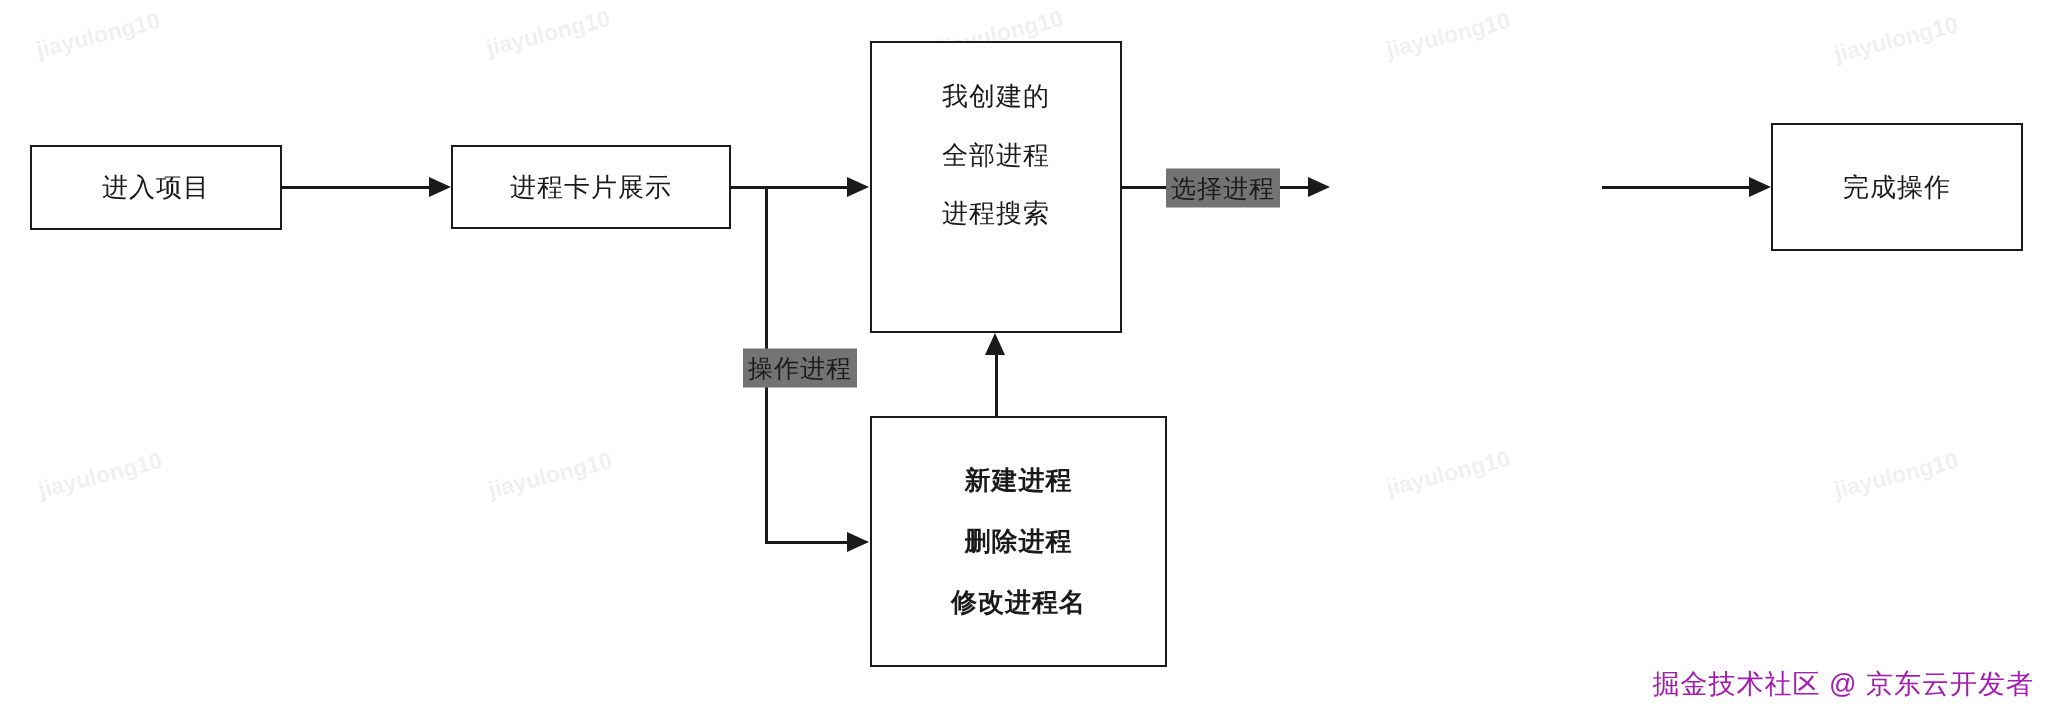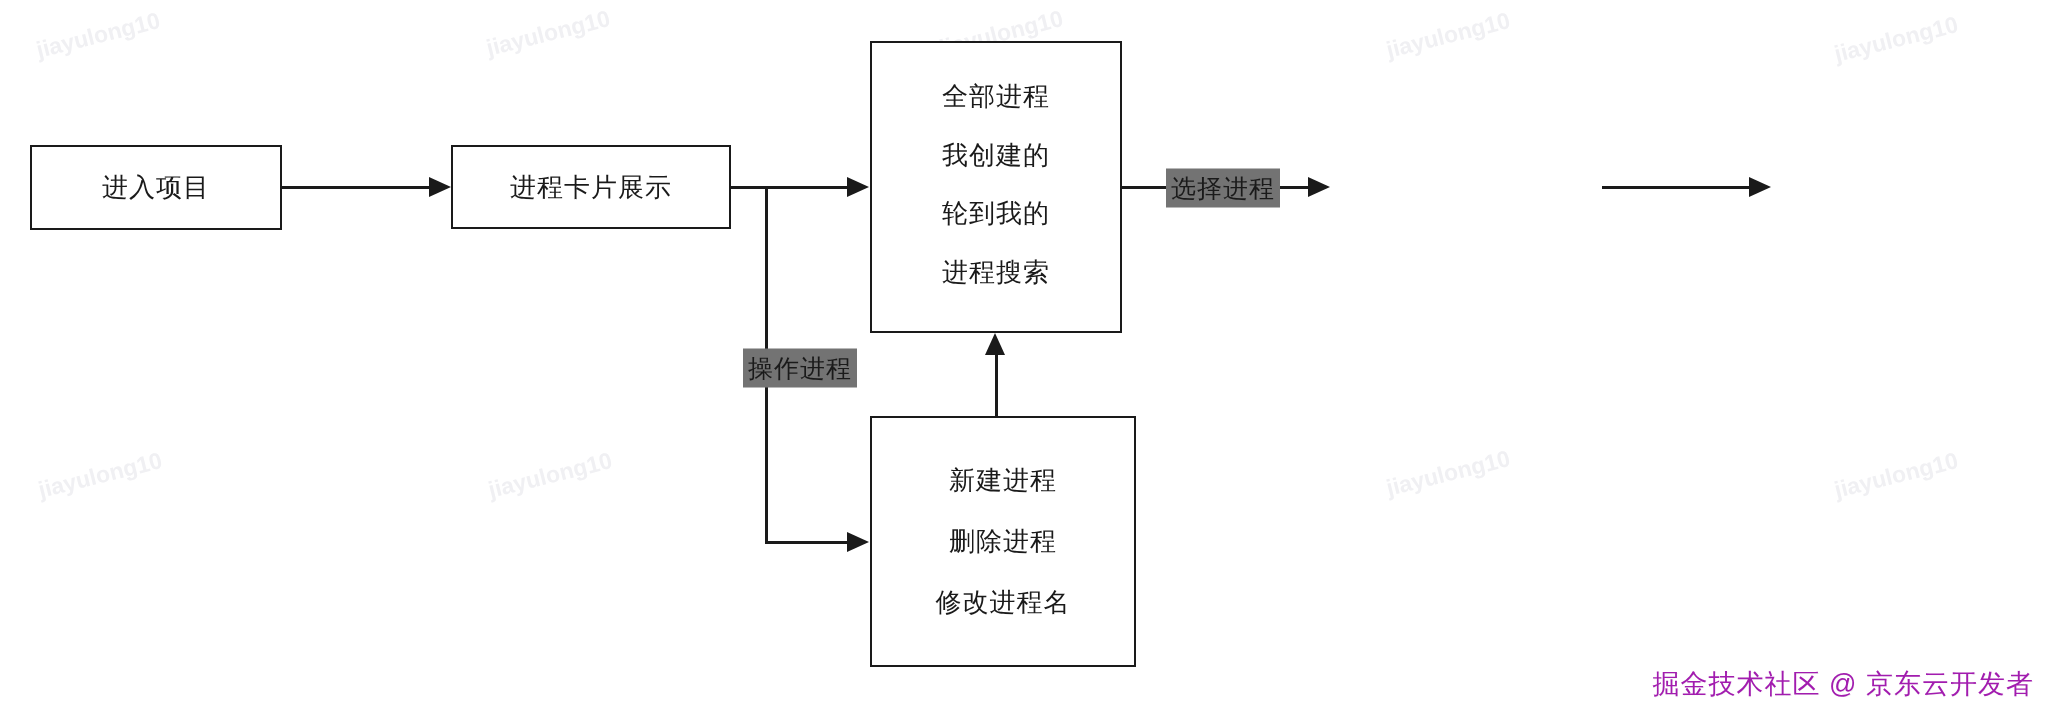--- a/index.html
+++ b/index.html
@@ -46,21 +46,21 @@
     justify-content: center;
     text-align: center;
     font-size: 26px;
     letter-spacing: 1px;
   }
   .node-enter-project  { left: 30px;   top: 145px; width: 252px; height: 85px;  }
   .node-process-cards  { left: 451px;  top: 145px; width: 280px; height: 84px;  }
   .node-process-list   { left: 870px;  top: 41px;  width: 252px; height: 292px; }
   .node-current-node   { left: 1330px; top: 124px; width: 272px; height: 132px; padding: 0 4px; line-height: 37px; }
   .node-complete       { left: 1771px; top: 123px; width: 252px; height: 128px; }
-  .node-process-ops    { left: 870px;  top: 416px; width: 266px; height: 251px; }
+  .node-process-ops    { left: 870px;  top: 416px; width: 297px; height: 251px; font-weight: bold; }
 
   .node.list { flex-direction: column; justify-content: flex-start; align-items: center; }
   .node-process-list .list-item { line-height: 58.5px; }
   .node-process-list { padding-top: 24px; }
   .node-process-ops .list-item  { line-height: 61px; }
   .node-process-ops  { padding-top: 32px; }
 
   
   .line {
     position: absolute;
@@ -158,27 +158,29 @@
 
   <div class="node node-enter-project">
     <span>进入项目</span>
   </div>
 
   <div class="node node-process-cards">
     <span>进程卡片展示</span>
   </div>
 
   <div class="node list node-process-list">
+    <div class="list-item">我创建的</div>
     <div class="list-item">全部进程</div>
-    <div class="list-item">我创建的</div>
-    <div class="list-item">轮到我的</div>
     <div class="list-item">进程搜索</div>
   </div>
 
 
+  <div class="node node-complete">
+    <span>完成操作</span>
+  </div>
 
   <div class="node list node-process-ops">
     <div class="list-item">新建进程</div>
     <div class="list-item">删除进程</div>
     <div class="list-item">修改进程名</div>
   </div>
 
   <div class="credit">掘金技术社区 @ 京东云开发者</div>
 
 </div>

